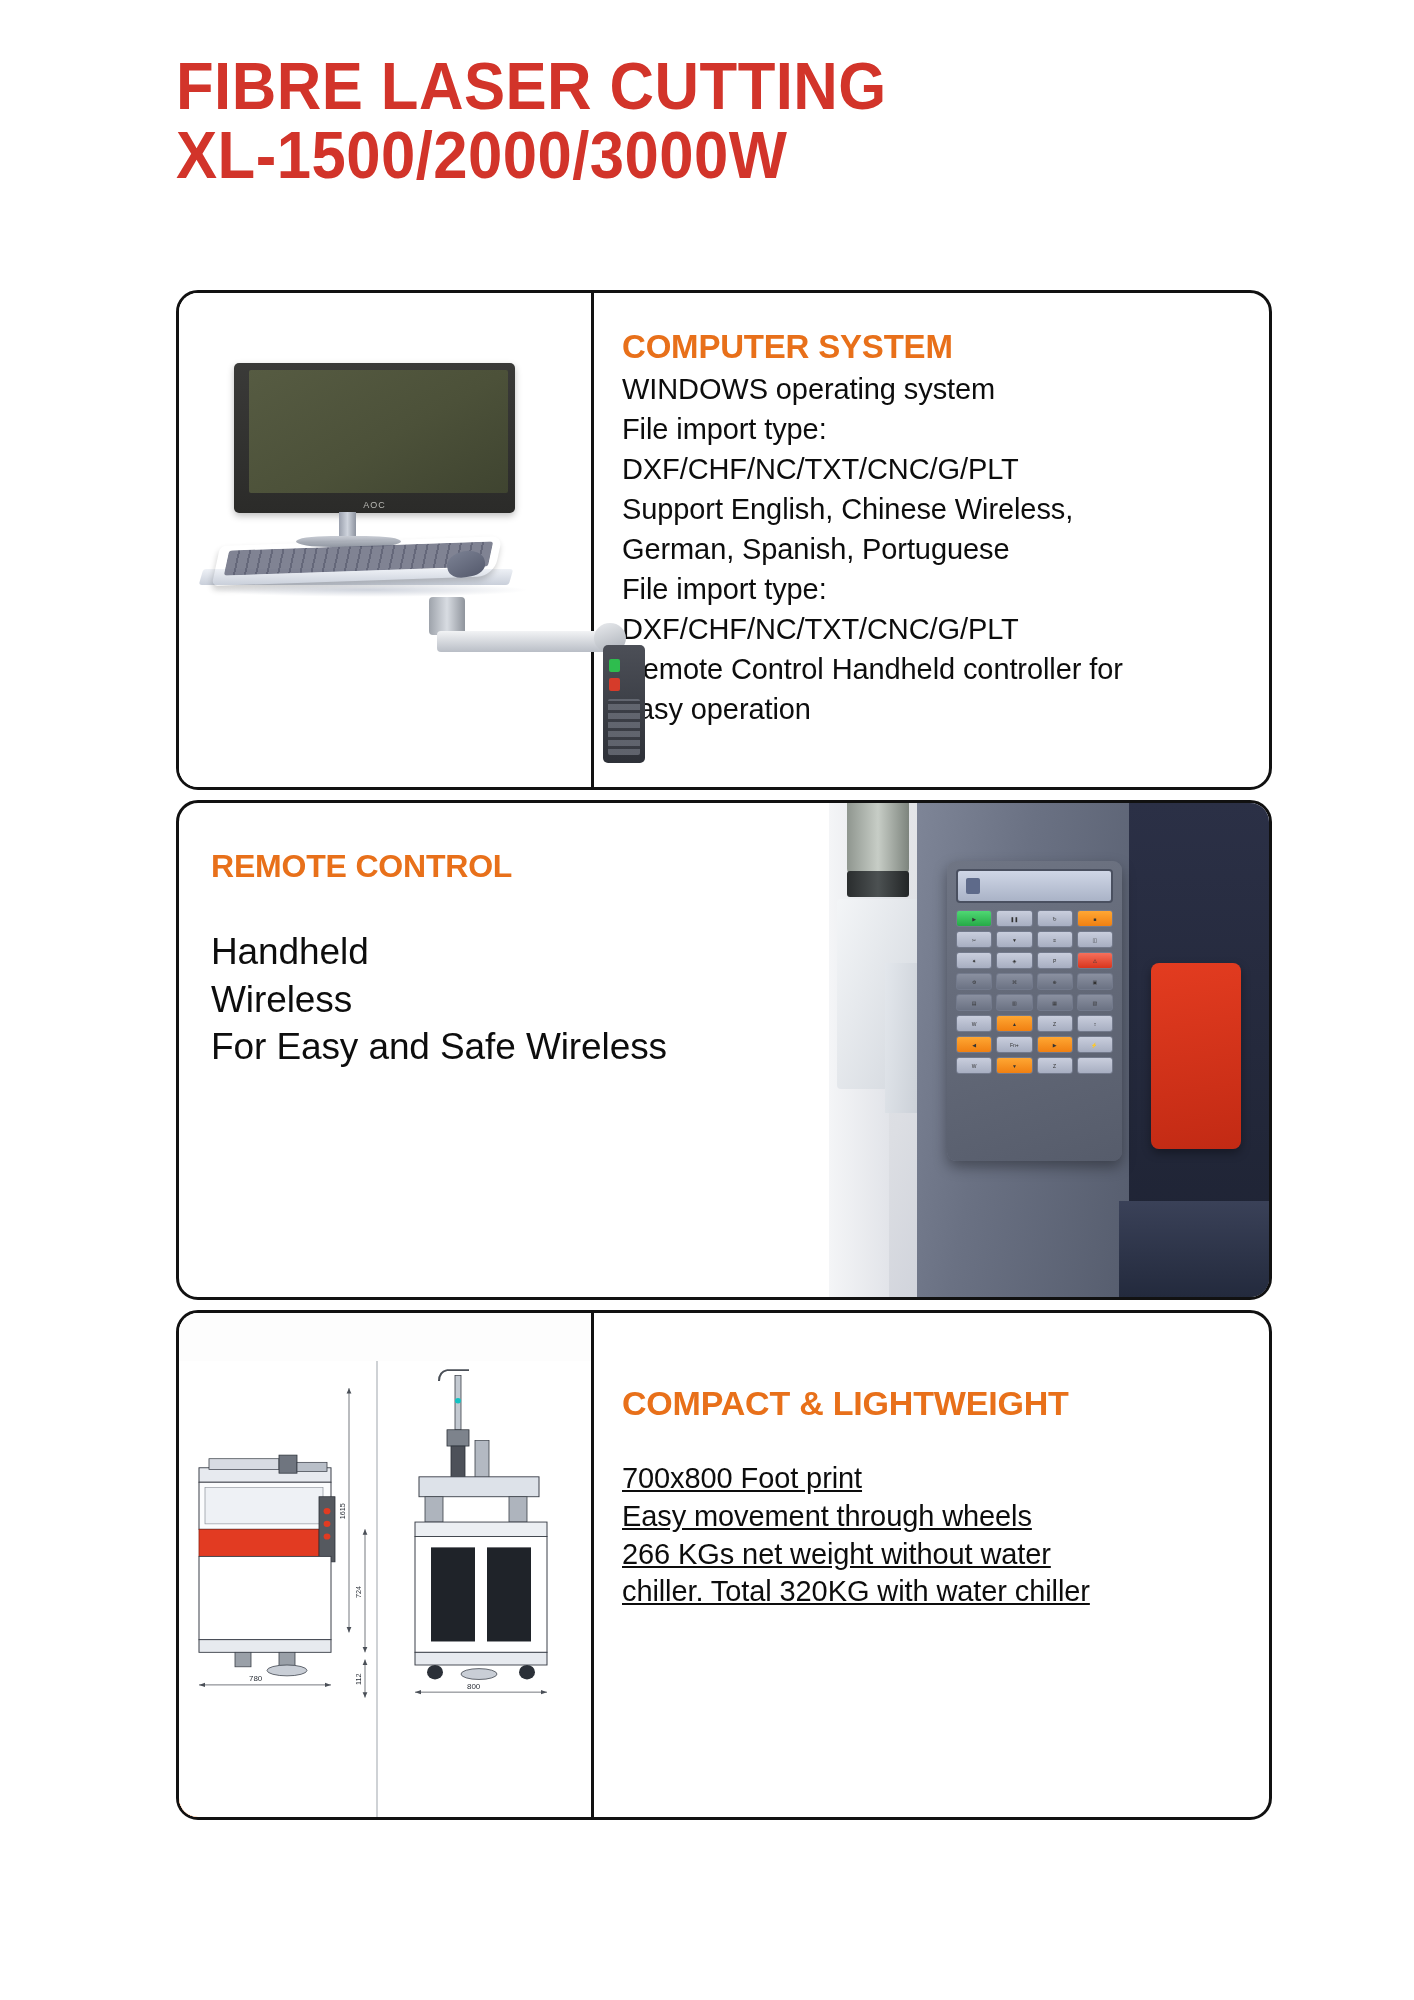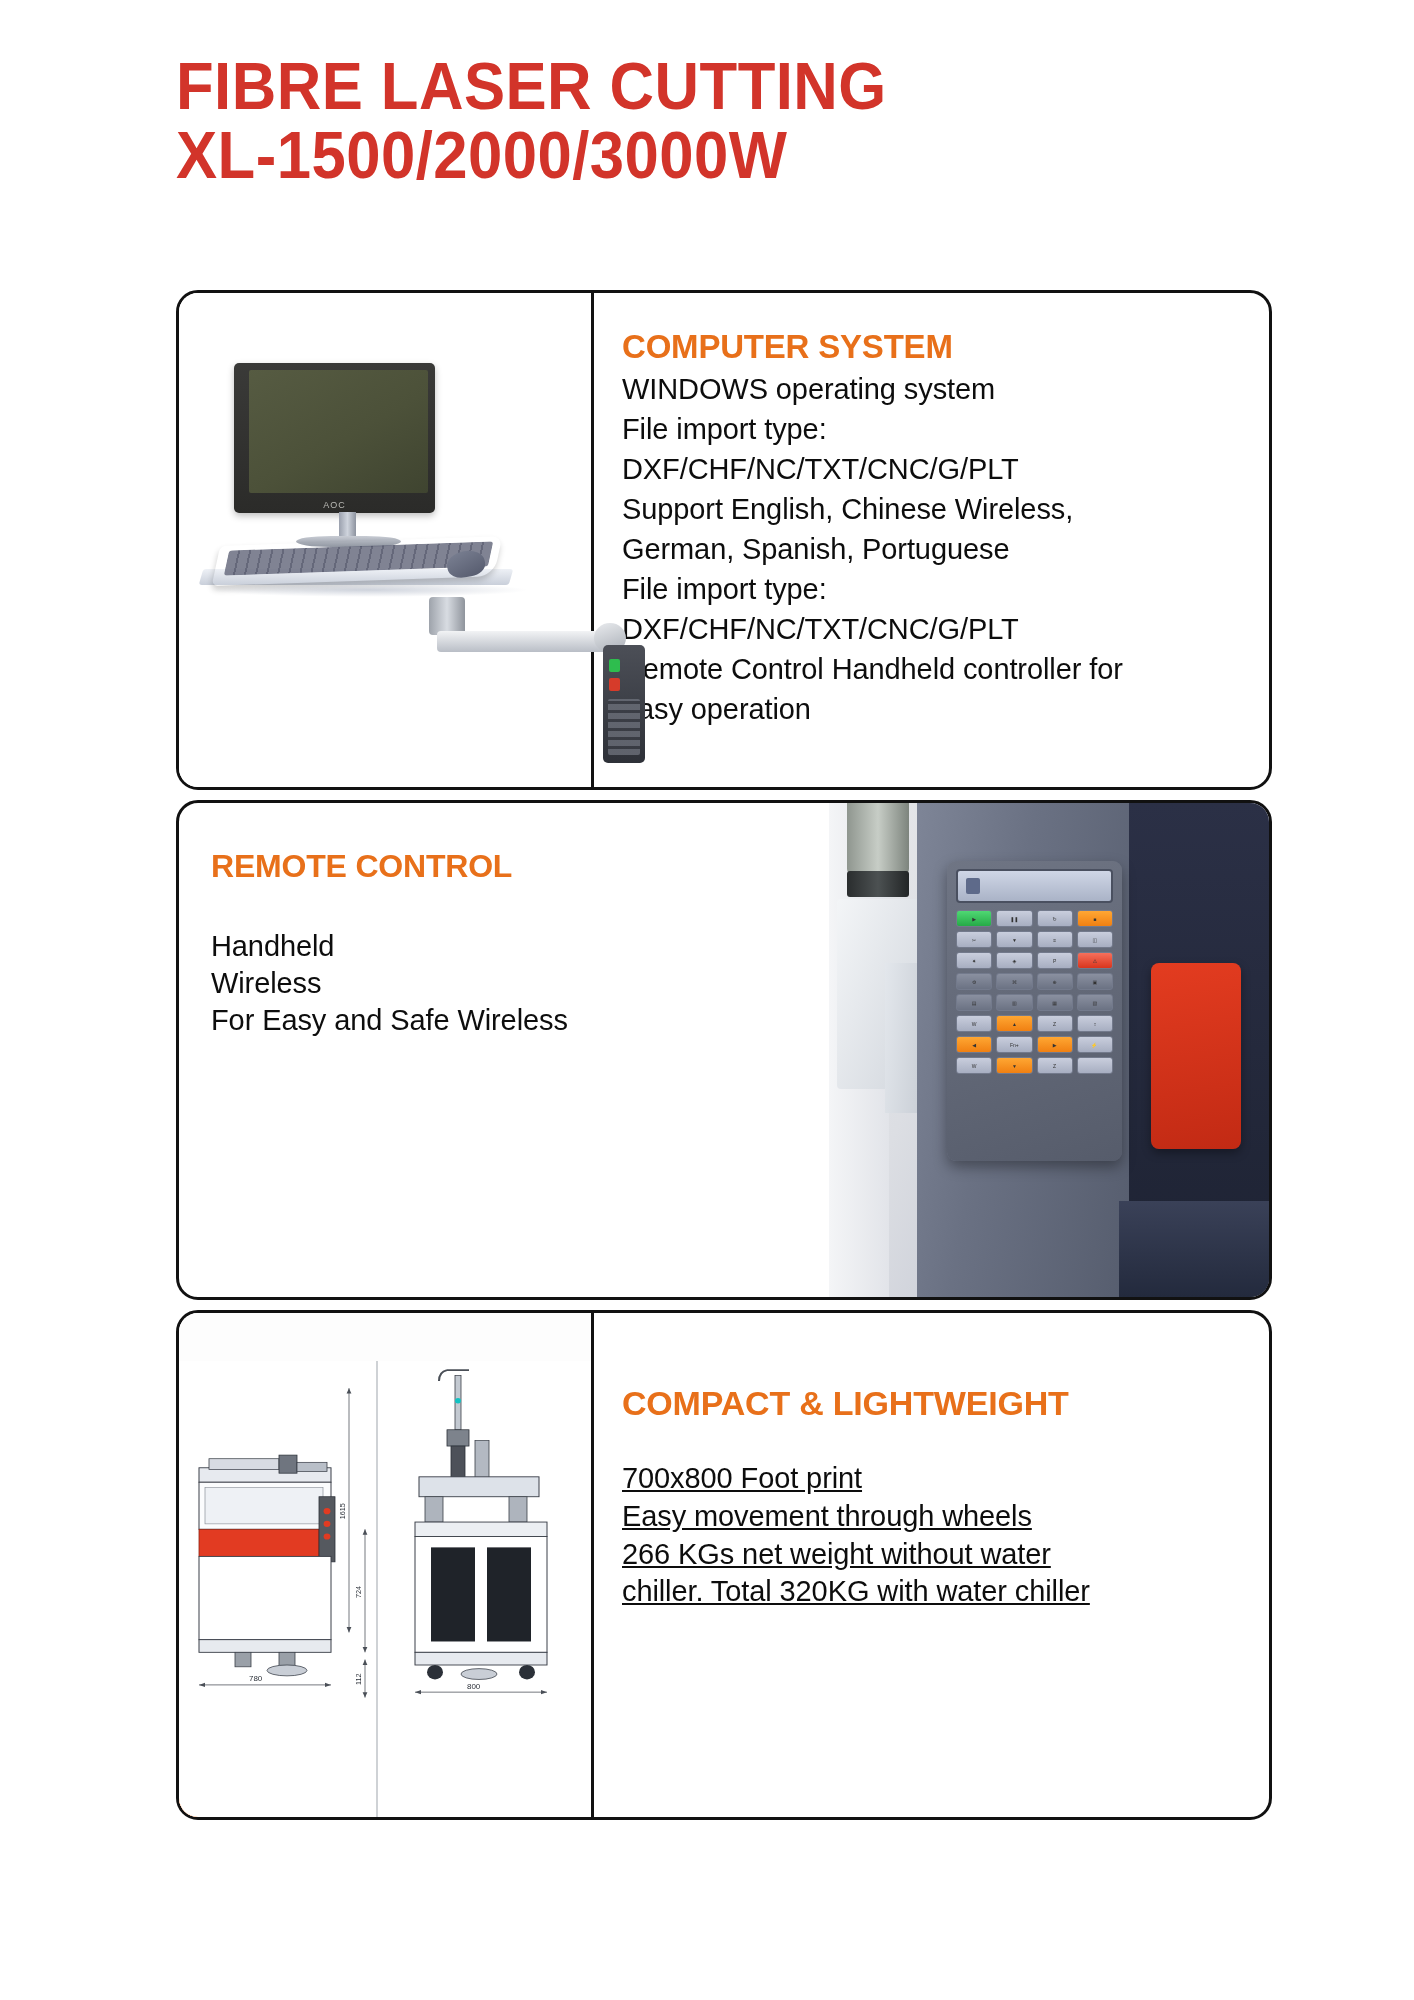--- a/index.html
+++ b/index.html
@@ -75,29 +75,29 @@
   #card2 .heading { font-size: 32px; margin-bottom: 44px; }
   #card3 .heading { font-size: 34px; margin-bottom: 38px; }
 
   .body-line {
     color: #0d0d0d;
     font-size: 29px;
     line-height: 1.38;
     letter-spacing: -0.1px;
     white-space: nowrap;
   }
-  #card2 .body-line { font-size: 29px; line-height: 1.28; }
+  #card2 .body-line { font-size: 37px; line-height: 1.28; }
   #card3 .body-line { font-size: 29px; line-height: 1.3; text-decoration: underline; }
 
   
   .art { position: absolute; inset: 0; }
 
   
   .mon-body {
-    position: absolute; left: 55px; top: 70px; width: 201px; height: 150px;
+    position: absolute; left: 55px; top: 70px; width: 281px; height: 150px;
     background: linear-gradient(180deg,#3a3a38,#2b2b29);
     border-radius: 5px; padding: 7px 7px 20px 15px;
     box-shadow: 0 3px 7px rgba(0,0,0,.25);
   }
   .mon-screen {
     width: 100%; height: 100%;
     background: linear-gradient(150deg,#565b42,#4c5139 55%,#3f4430);
     border-radius: 2px;
   }
   .mon-logo {

